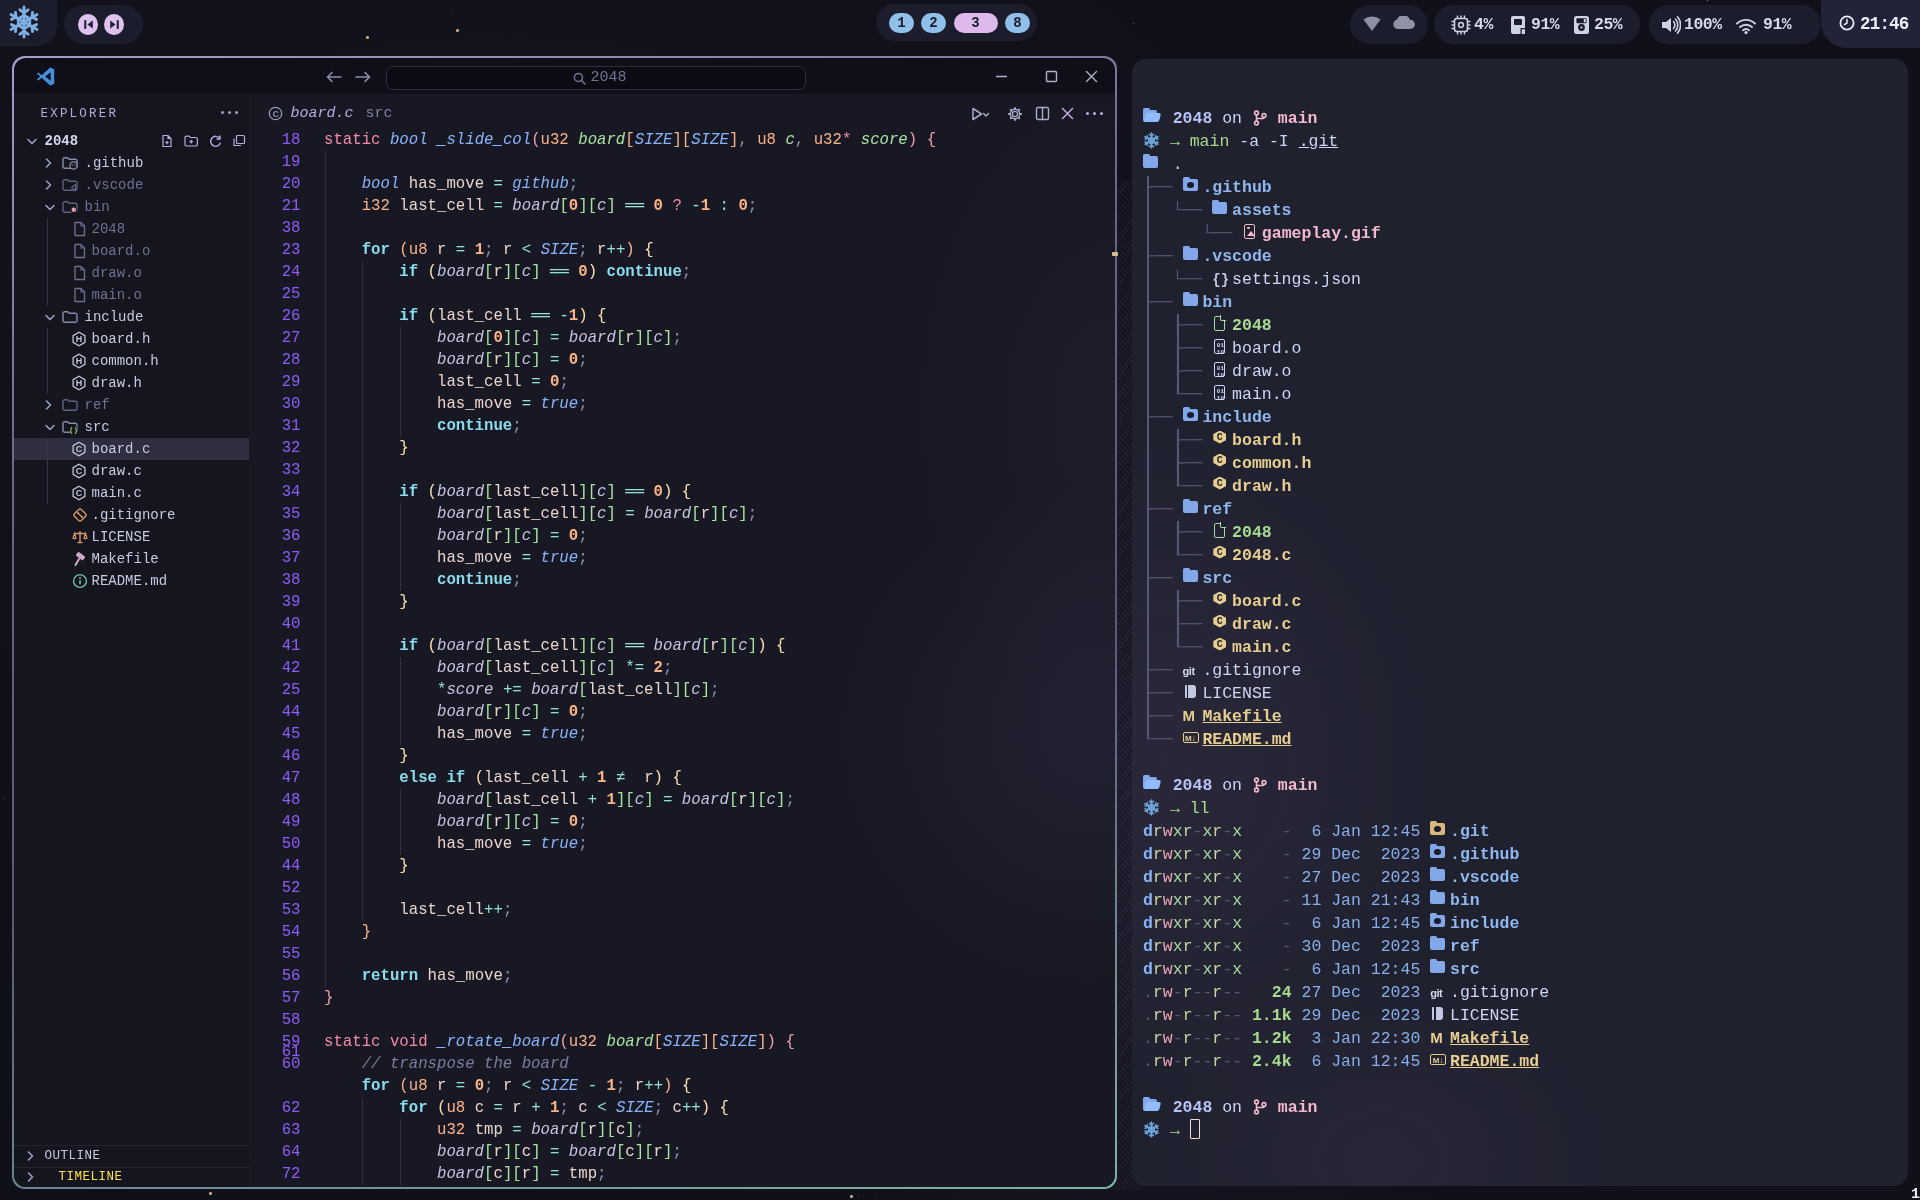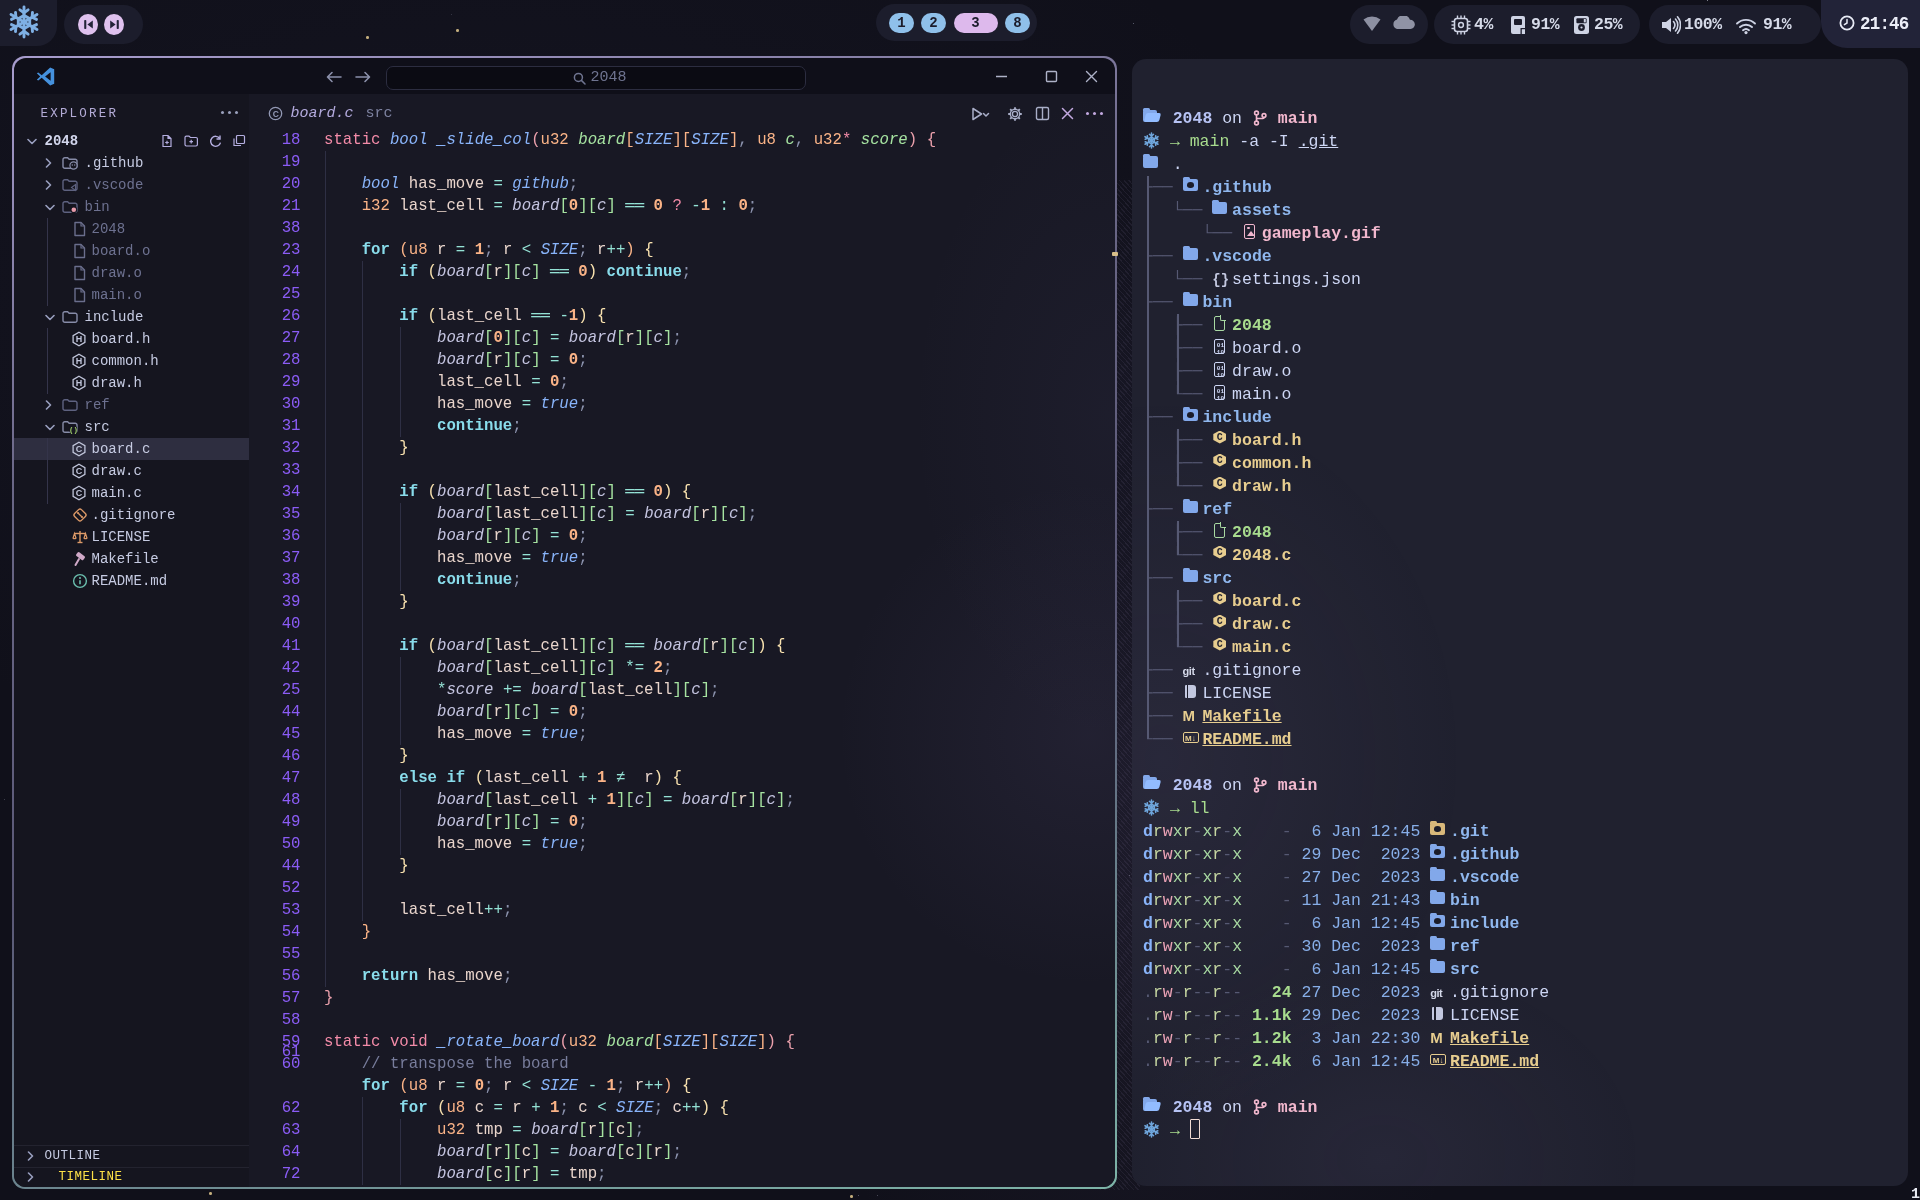--- a/index.html
+++ b/index.html
@@ -21,21 +21,21 @@
 .gr{color:#a6e3a1;font-style:italic}
 .bl{color:#89b4fa;font-style:italic}
 .pr{color:#c4c4e0;font-style:italic}
 .lo{color:#e9d5cc}
 .op{color:#94e2d5}
 .b1{color:#eba0ac}
 .b2{color:#fab387}
 .b3{color:#f9e2af}
 .b4{color:#a6e3a1}
 .pu{color:#8c93ae}
-.cm{color:#787d9c;}
+.cm{color:#787d9c;font-style:italic}
 
 
 .tl{position:absolute;left:11px;white-space:pre;font:16.5px/23px 'Liberation Mono',monospace;color:#cdd6f4}
 .tl b{font-weight:bold}
 .tlav{color:#b7c3f4;font-weight:bold}
 .tpink{color:#f2b8ce;font-weight:bold}
 .tgreen{color:#a8dc8e}
 .tgray{color:#565973}
 .tyel{color:#e7cd8f;font-weight:bold}
 .tdirs{color:#8fb7ee;font-weight:bold}

